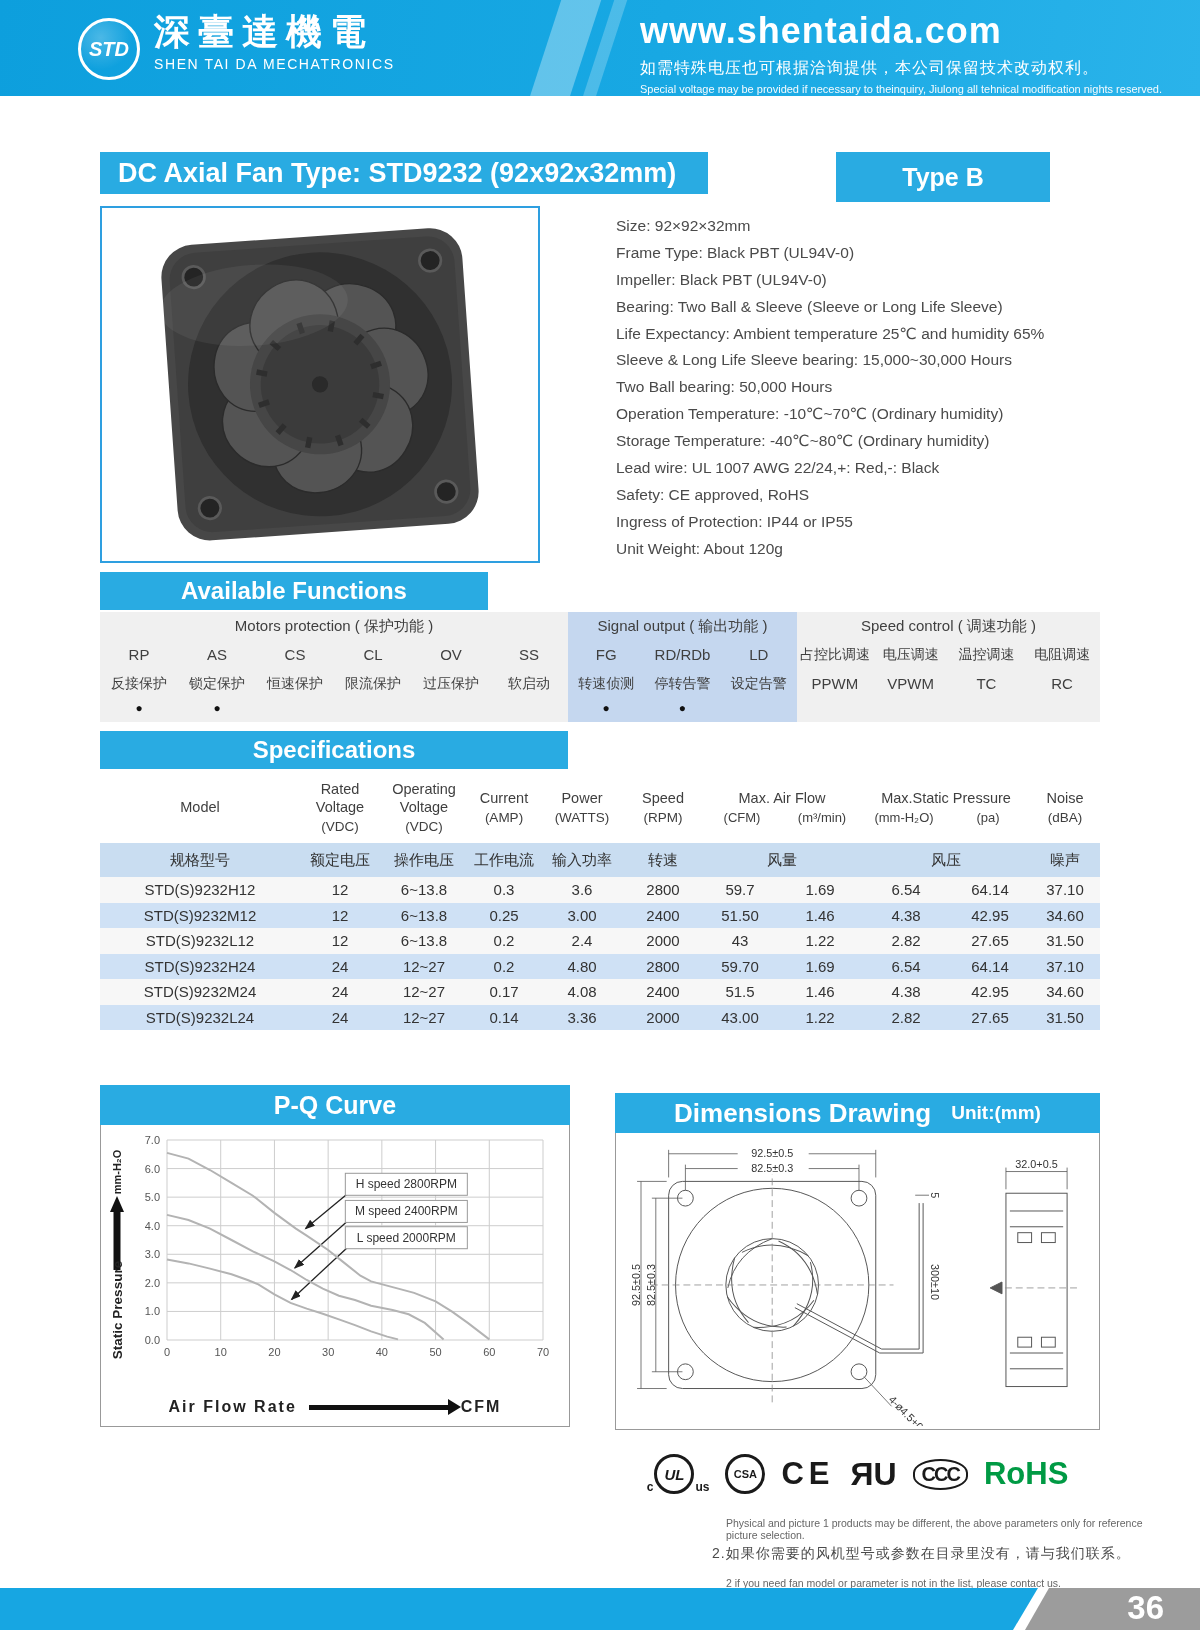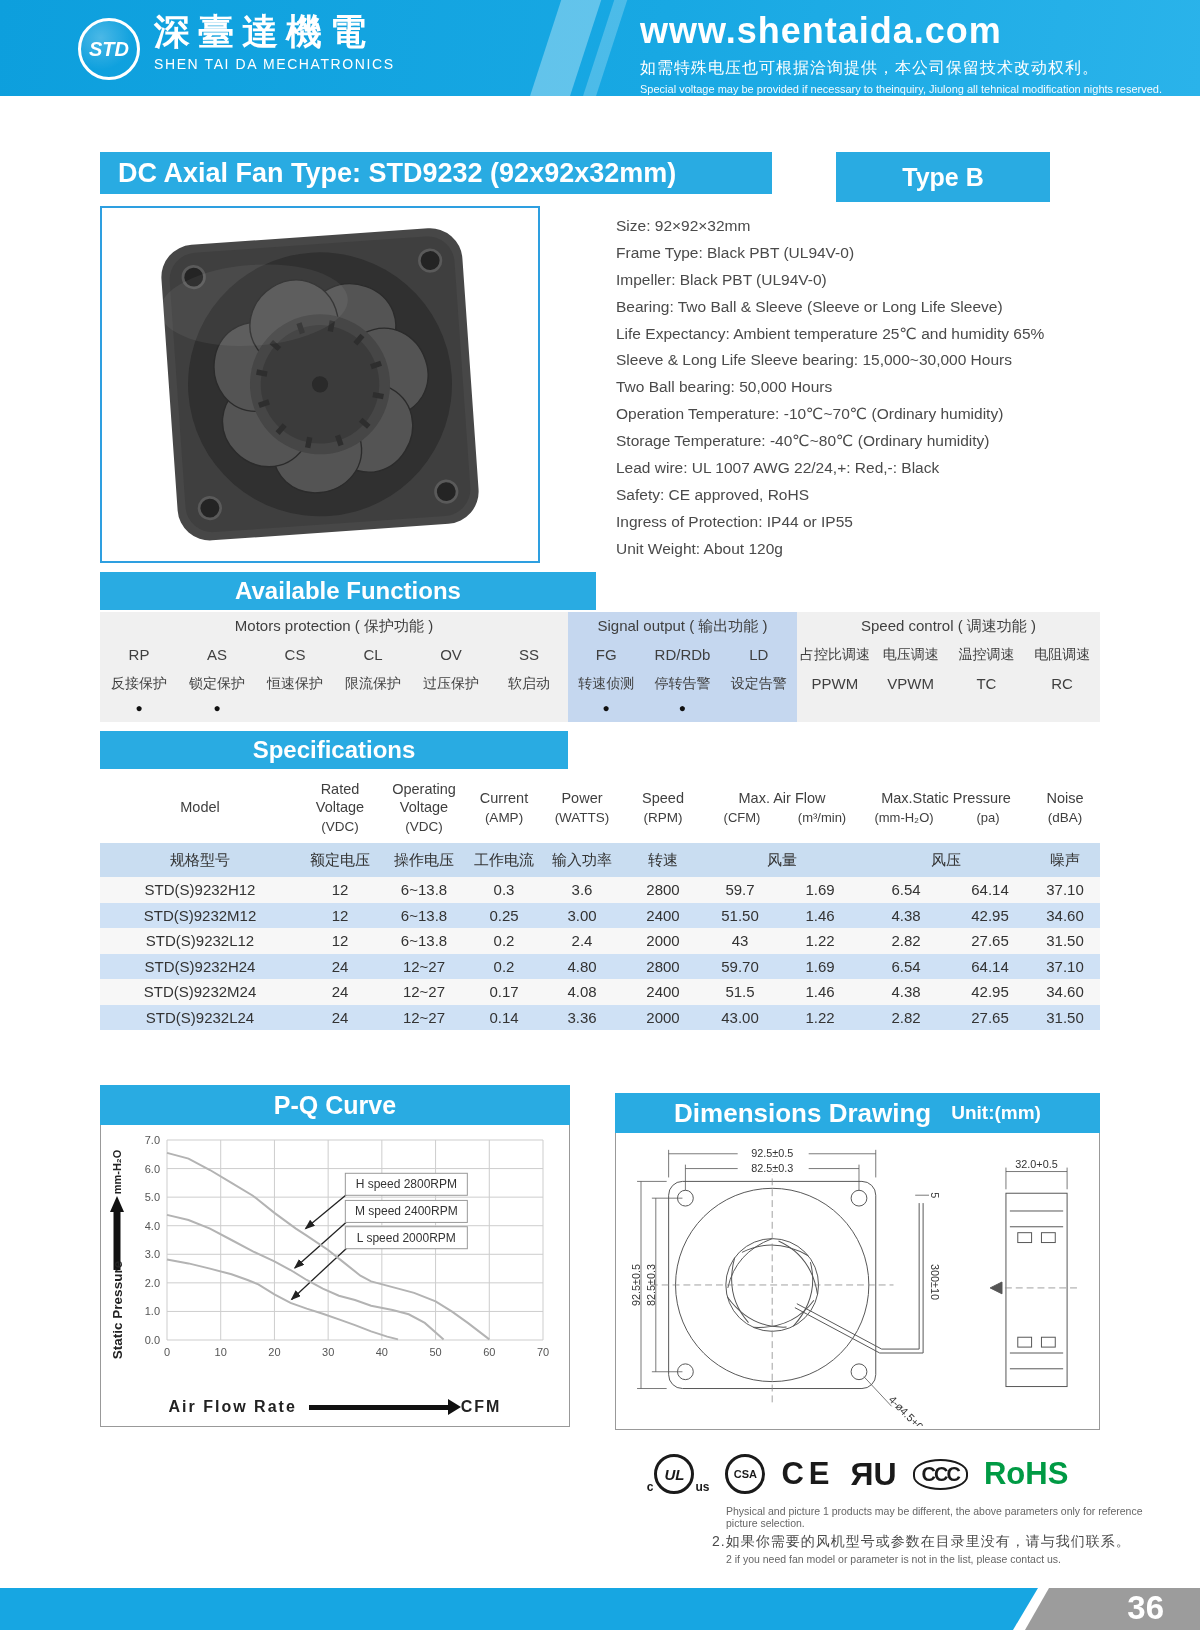--- a/index.html
+++ b/index.html
@@ -18,35 +18,35 @@
     margin-top:8px; letter-spacing:0; background:radial-gradient(circle at 35% 30%, rgba(255,255,255,.25), transparent 60%); }
   .logo-text { margin-left:14px; color:#fff; }
   .logo-zh { font-size:36px; font-weight:bold; letter-spacing:8px; line-height:44px; }
   .logo-en { font-size:14px; letter-spacing:1.6px; margin-top:2px; }
   .header-right { position:absolute; left:640px; top:10px; color:#fff; }
   .site { font-size:36px; font-weight:bold; letter-spacing:1px; }
   .tag-zh { font-size:16px; margin-top:6px; letter-spacing:1px; }
   .tag-en { font-size:11px; margin-top:4px; opacity:.95; }
 
   
-  .titlebar { position:absolute; left:100px; top:152px; width:672px; height:42px; background:#29abe2;
+  .titlebar { position:absolute; left:100px; top:152px; width:608px; height:42px; background:#29abe2;
     color:#fff; font-weight:bold; font-size:27px; display:flex; align-items:center; padding-left:18px;text-align:center; }
   .typeb { position:absolute; left:836px; top:152px; width:214px; height:50px; background:#29abe2;
     color:#fff; font-weight:bold; font-size:25px; display:flex; align-items:center; justify-content:center; }
 
   
   .photo-box { position:absolute; left:100px; top:206px; width:440px; height:357px; border:2px solid #2e9fe0; background:#fff;
     display:flex; align-items:center; justify-content:center; }
   .spec-list { position:absolute; left:616px; top:213px; width:575px; font-size:15.5px; color:#4a4a4a; }
   .spec-list div { height:26.9px; line-height:26.9px; white-space:nowrap; }
 
   
   .secbar { position:absolute; background:#29abe2; color:#fff; font-weight:bold; font-size:24px;
     display:flex; align-items:center; justify-content:center; height:38px; }
-  .func-bar { left:100px; top:572px; width:496px; }
+  .func-bar { left:100px; top:572px; width:388px; }
   .spec-bar { left:100px; top:731px; width:468px; }
 
   
   .func-table { position:absolute; left:100px; top:612px; width:1000px; display:flex; font-size:15px; color:#3f3f3f; }
   .fgroup { background:#f0f0f0; }
   .fgroup.hl { background:#c5d7ef; }
   .fgroup:nth-child(1){ width:46.8%; } .fgroup:nth-child(2){ width:22.9%; } .fgroup:nth-child(3){ width:30.3%; }
   .fg-head { height:28px; line-height:28px; text-align:center; font-size:15px; }
   .frow { display:flex; }
   .frow span { flex:1; text-align:center; }
@@ -101,21 +101,21 @@
   .ul-in { font-size:15px; }
   .csa-in { font-size:11px; font-style:normal; }
   .ce-mark { font-size:31px; font-weight:bold; letter-spacing:5px; }
   .ur-mark { font-size:32px; font-weight:bold; }
   .ccc-mark { border:2.5px solid #1a1a1a; border-radius:50%/45%; padding:2px 7px; font-size:20px; font-weight:bold; letter-spacing:-2px; }
   .rohs-mark { font-size:31px; font-weight:bold; color:#009a44; }
 
   
   .notes { position:absolute; left:712px; top:1503px; width:460px; color:#555; }
   .note-zh { font-size:14px; color:#4a4a4a; letter-spacing:1px; margin-top:4px; }
-  .note-en { font-size:10.5px; margin-left:14px; margin-top:2px; color:#666; }
+  .note-en { font-size:10.5px; margin-left:14px; margin-top:14px; color:#666; }
 
   
   .footer { position:absolute; left:0; top:1588px; width:1200px; height:42px; }
   .foot-gray { position:absolute; inset:0; background:#9c9c9c; clip-path:polygon(1049px 0,1200px 0,1200px 42px,1025px 42px); }
   .foot-blue { position:absolute; inset:0; background:#17a6e2; clip-path:polygon(0 0,1038px 0,1013px 42px,0 42px); }
   .page-num { position:absolute; right:36px; top:1px; color:#fff; font-size:33px; font-weight:bold; }
 </style>
 </head>
 <body>
 

